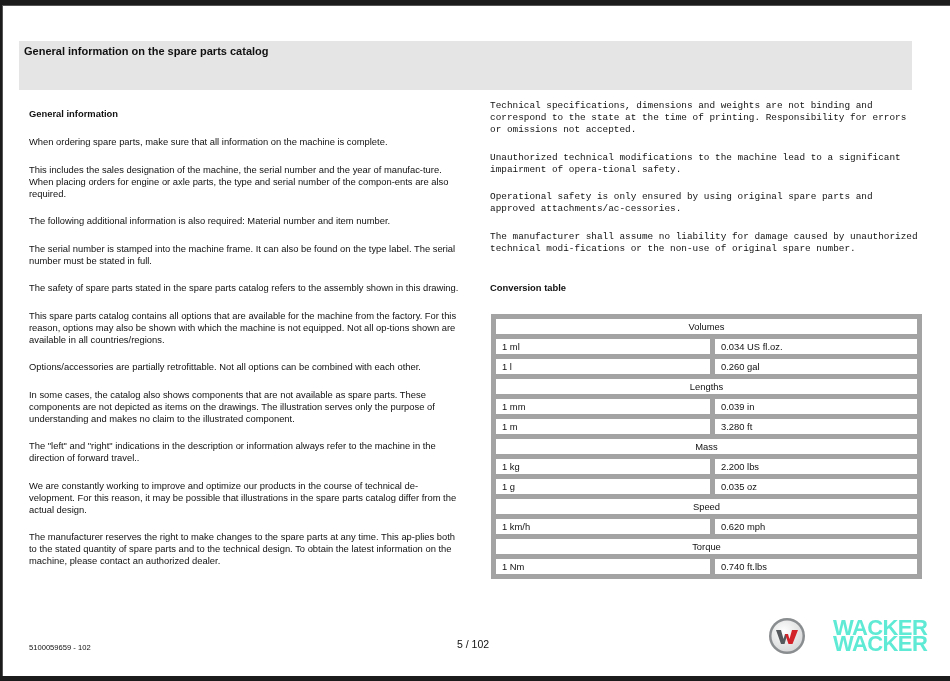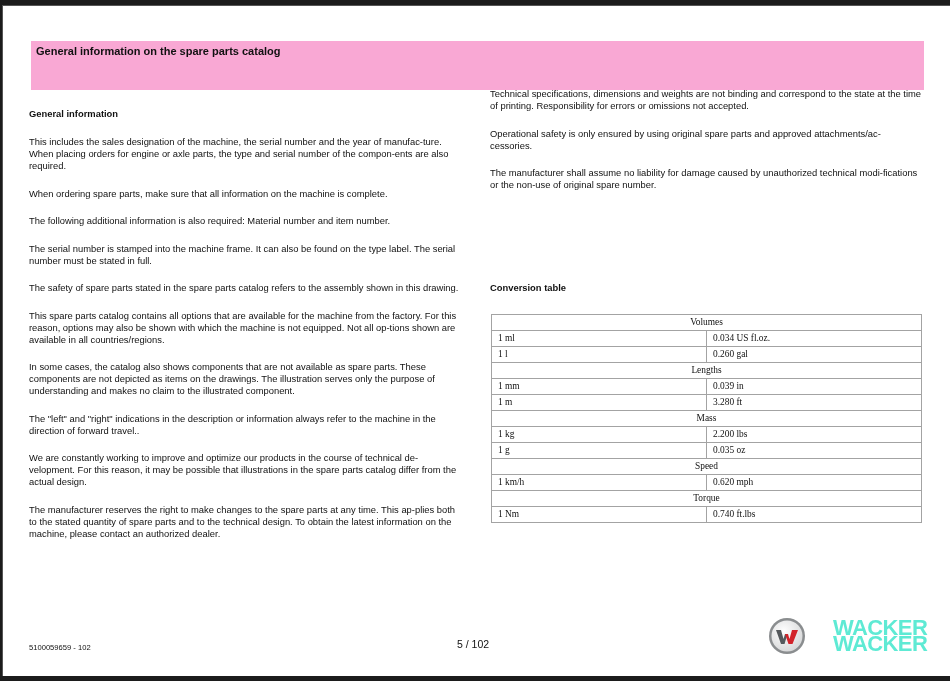--- a/index.html
+++ b/index.html
@@ -11,49 +11,49 @@
     position: relative;
   }
   .page {
     position: absolute; left: 2px; top: 5px; width: 948px; height: 671px;
     background: #ffffff;
     border-left: 1px solid #555;
     border-top: 1px solid #555;
     box-sizing: border-box;
   }
   .header-bar {
-    position: absolute; left: 28px; top: 35px; width: 893px; height: 49px;
-    background: #f9a8d4;
+    position: absolute; left: 16px; top: 35px; width: 893px; height: 49px;
+    background: #e5e5e5;
   }
   .header-title {
     position: absolute; left: 5px; top: 4px;
     font-size: 11px; font-weight: bold; color: #111;
   }
   .col-left {
     position: absolute; left: 29px; top: 96px; width: 432px;
   }
   .col-right {
-    position: absolute; left: 490px; top: 88px; width: 432px;
+    position: absolute; left: 490px; top: 100px; width: 432px; font-family: Liberation Mono, monospace;
   }
   .section-title {
     font-size: 9.4px; font-weight: bold; margin: 12px 0 16px 0; line-height: 12px;
   }
   p.para {
     font-size: 9.4px; line-height: 12px; margin: 0 0 15.5px 0; color: #111;
   }
   .conv-title {
     position: absolute; left: 490px; top: 282px;
     font-size: 9.4px; font-weight: bold;
   }
   table.conv {
     position: absolute; left: 491px; top: 314px; width: 431px;
     border-collapse: collapse; font-size: 9.4px;
   }
   table.conv td {
-    border: 1px solid #a3a3a3; height: 15px; padding: 0 6px; line-height: 15px; font-family: Liberation Serif, serif;
+    border: 5px solid #a3a3a3; height: 15px; padding: 0 6px; line-height: 15px;
   }
   table.conv td.group { text-align: center; }
   table.conv td.c1 { width: 202px; }
   .footer-code {
     position: absolute; left: 29px; top: 643px; font-size: 7.6px; color: #111;
   }
   .footer-page {
     position: absolute; left: 457px; top: 638px; font-size: 10.5px; color: #111; text-align: center;
   }
   .logo-emblem {
@@ -72,34 +72,36 @@
 <body>
 
 <div class="page">
   <div class="header-bar">
     <div class="header-title">General information on the spare parts catalog</div>
   </div>
 </div>
 
 <div class="col-left">
   <div class="section-title">General information</div>
+  <p class="para">When ordering spare parts, make sure that all information on the machine is complete.</p>
   <p class="para">This includes the sales designation of the machine, the serial number and the year of manufac-ture. When placing orders for engine or axle parts, the type and serial number of the compon-ents are also required.</p>
-  <p class="para">When ordering spare parts, make sure that all information on the machine is complete.</p>
   <p class="para">The following additional information is also required: Material number and item number.</p>
   <p class="para">The serial number is stamped into the machine frame. It can also be found on the type label. The serial number must be stated in full.</p>
   <p class="para">The safety of spare parts stated in the spare parts catalog refers to the assembly shown in this drawing.</p>
   <p class="para">This spare parts catalog contains all options that are available for the machine from the factory. For this reason, options may also be shown with which the machine is not equipped. Not all op-tions shown are available in all countries/regions.</p>
+  <p class="para">Options/accessories are partially retrofittable. Not all options can be combined with each other.</p>
   <p class="para">In some cases, the catalog also shows components that are not available as spare parts. These components are not depicted as items on the drawings. The illustration serves only the purpose of understanding and makes no claim to the illustrated component.</p>
   <p class="para">The "left" and "right" indications in the description or information always refer to the machine in the direction of forward travel..</p>
   <p class="para">We are constantly working to improve and optimize our products in the course of technical de-velopment. For this reason, it may be possible that illustrations in the spare parts catalog differ from the actual design.</p>
   <p class="para">The manufacturer reserves the right to make changes to the spare parts at any time. This ap-plies both to the stated quantity of spare parts and to the technical design. To obtain the latest information on the machine, please contact an authorized dealer.</p>
 </div>
 
 <div class="col-right">
   <p class="para">Technical specifications, dimensions and weights are not binding and correspond to the state at the time of printing. Responsibility for errors or omissions not accepted.</p>
+  <p class="para">Unauthorized technical modifications to the machine lead to a significant impairment of opera-tional safety.</p>
   <p class="para">Operational safety is only ensured by using original spare parts and approved attachments/ac-cessories.</p>
   <p class="para">The manufacturer shall assume no liability for damage caused by unauthorized technical modi-fications or the non-use of original spare number.</p>
 </div>
 
 <div class="conv-title">Conversion table</div>
 
 <table class="conv">
   <tbody>
     <tr>
         <td class="group" colspan="2">Volumes</td>

